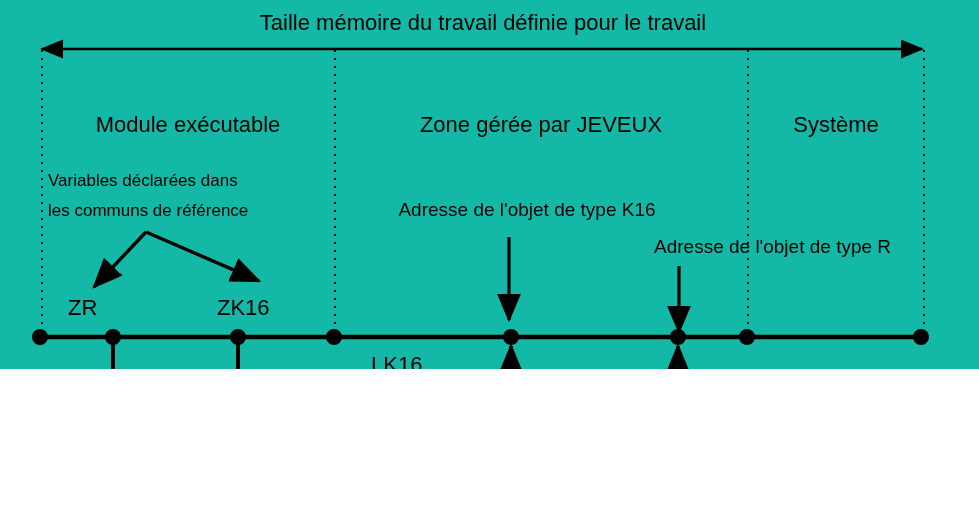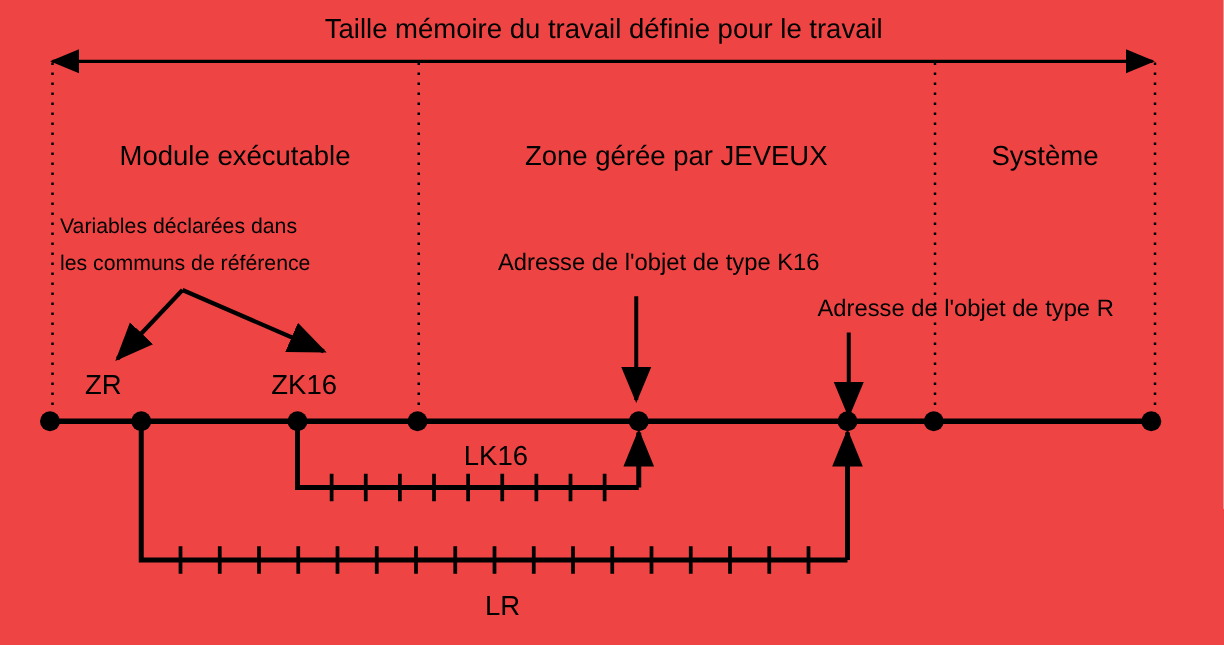--- a/index.html
+++ b/index.html
@@ -3,22 +3,22 @@
 <meta charset="utf-8">
 <style>
   html, body {
     margin: 0;
     padding: 0;
     background: #ffffff;
   }
   #diagram-root {
     position: relative;
     width: 979px;
-    height: 516px;
-    background: #ef4444;
+    height: 369px;
+    background: #14b8a6;
     font-family: "Liberation Sans", sans-serif;
     overflow: hidden;
   }
   svg.layer {
     position: absolute;
     top: 0;
     left: 0;
     width: 979px;
     height: 516px;
   }

